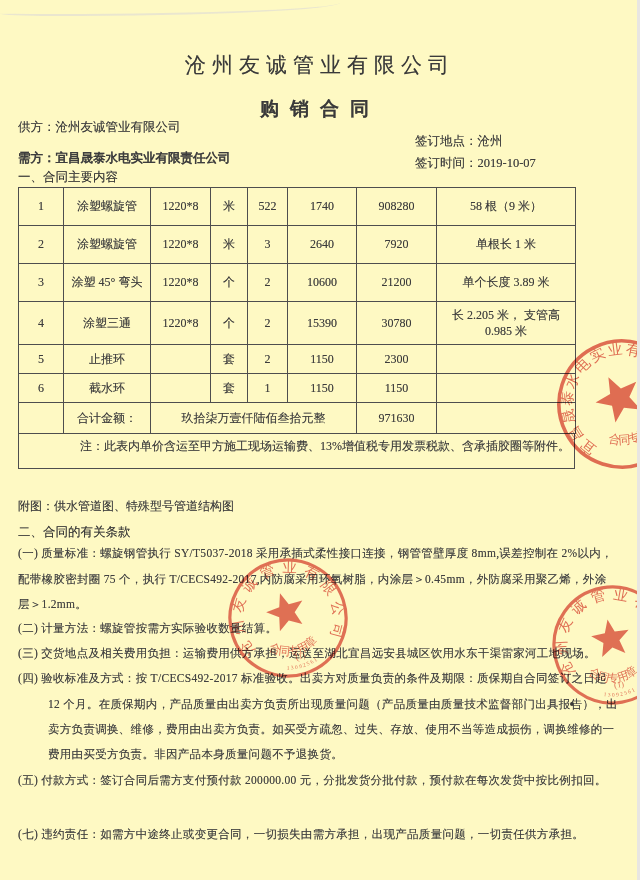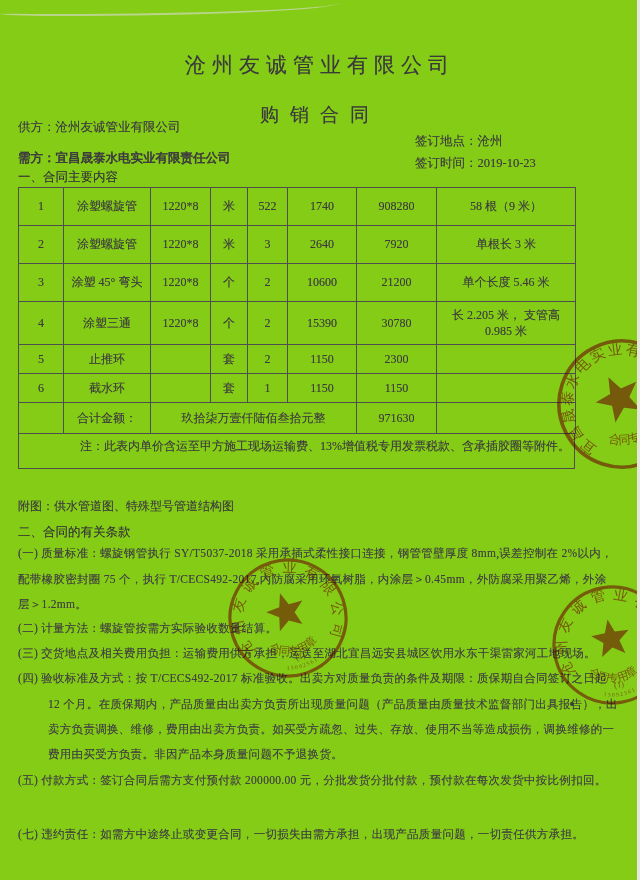--- a/index.html
+++ b/index.html
@@ -1,17 +1,17 @@
 <!DOCTYPE html>
 <html><head>
 <meta charset="utf-8">
 <style>
   html,body{margin:0;padding:0;}
   body{width:640px;height:880px;background:#f2f1ee;font-family:"Liberation Serif","DejaVu Serif",serif;}
-  #page{position:relative;width:640px;height:880px;background:#84cc16;overflow:hidden;
+  #page{position:relative;width:640px;height:880px;background:#fef9c3;overflow:hidden;
         color:#3d3d3d;-webkit-font-smoothing:antialiased;}
   #page:after{content:"";position:absolute;right:0;top:0;width:3px;height:880px;background:#e8e6e2;}
   .t{position:absolute;white-space:nowrap;text-shadow:0 0 .5px rgba(70,70,70,.55);}
   .title1{left:0;width:640px;text-align:center;font-size:21px;letter-spacing:6px;color:#3a3a3a;}
   .title2{left:0;width:640px;text-align:center;font-size:19px;letter-spacing:11px;color:#3a3a3a;}
   .meta{font-size:12.5px;}
   .sechead{font-size:12.5px;color:#353535;}
   
   #tblwrap{position:absolute;left:18px;top:187px;width:557px;}
   table{border-collapse:collapse;width:557px;table-layout:fixed;}
@@ -33,26 +33,26 @@
   .scanedge{position:absolute;left:0;top:0;width:340px;height:14px;
             border-bottom:2px solid #dddbd7;border-radius:0 0 100% 18%;opacity:.6;}
 </style>
 </head>
 <body>
 
 <div id="page">
   <div class="scanedge"></div>
 
   <div class="t title1" style="top:51px;">沧州友诚管业有限公司</div>
-  <div class="t title2" style="top:102px;">购销合同</div>
+  <div class="t title2" style="top:96px;font-weight:bold;">购销合同</div>
 
   <div class="t meta" style="left:18px;top:119px;">供方：沧州友诚管业有限公司</div>
   <div class="t meta" style="left:18px;top:150px;font-weight:bold;">需方：宜昌晟泰水电实业有限责任公司</div>
   <div class="t meta" style="left:415px;top:133px;">签订地点：沧州</div>
-  <div class="t meta" style="left:415px;top:155px;">签订时间：2019-10-23</div>
+  <div class="t meta" style="left:415px;top:155px;">签订时间：2019-10-07</div>
 
   <div class="t sechead" style="left:18px;top:169px;">一、合同主要内容</div>
 
   <div id="tblwrap">
     <table>
       <colgroup>
         <col style="width:45px">
           <col style="width:87px">
           <col style="width:60px">
           <col style="width:37px">
@@ -73,31 +73,31 @@
         <td>58 根（9 米）</td>
       </tr>
       <tr class="r38">
         <td>2</td>
         <td>涂塑螺旋管</td>
         <td>1220*8</td>
         <td>米</td>
         <td>3</td>
         <td>2640</td>
         <td>7920</td>
-        <td>单根长 3 米</td>
+        <td>单根长 1 米</td>
       </tr>
       <tr class="r38">
         <td>3</td>
         <td>涂塑 45° 弯头</td>
         <td>1220*8</td>
         <td>个</td>
         <td>2</td>
         <td>10600</td>
         <td>21200</td>
-        <td>单个长度 5.46 米</td>
+        <td>单个长度 3.89 米</td>
       </tr>
       <tr class="r44">
         <td>4</td>
         <td>涂塑三通</td>
         <td>1220*8</td>
         <td>个</td>
         <td>2</td>
         <td>15390</td>
         <td>30780</td>
         <td style="white-space:normal;">长 2.205 米， 支管高 0.985 米</td>

